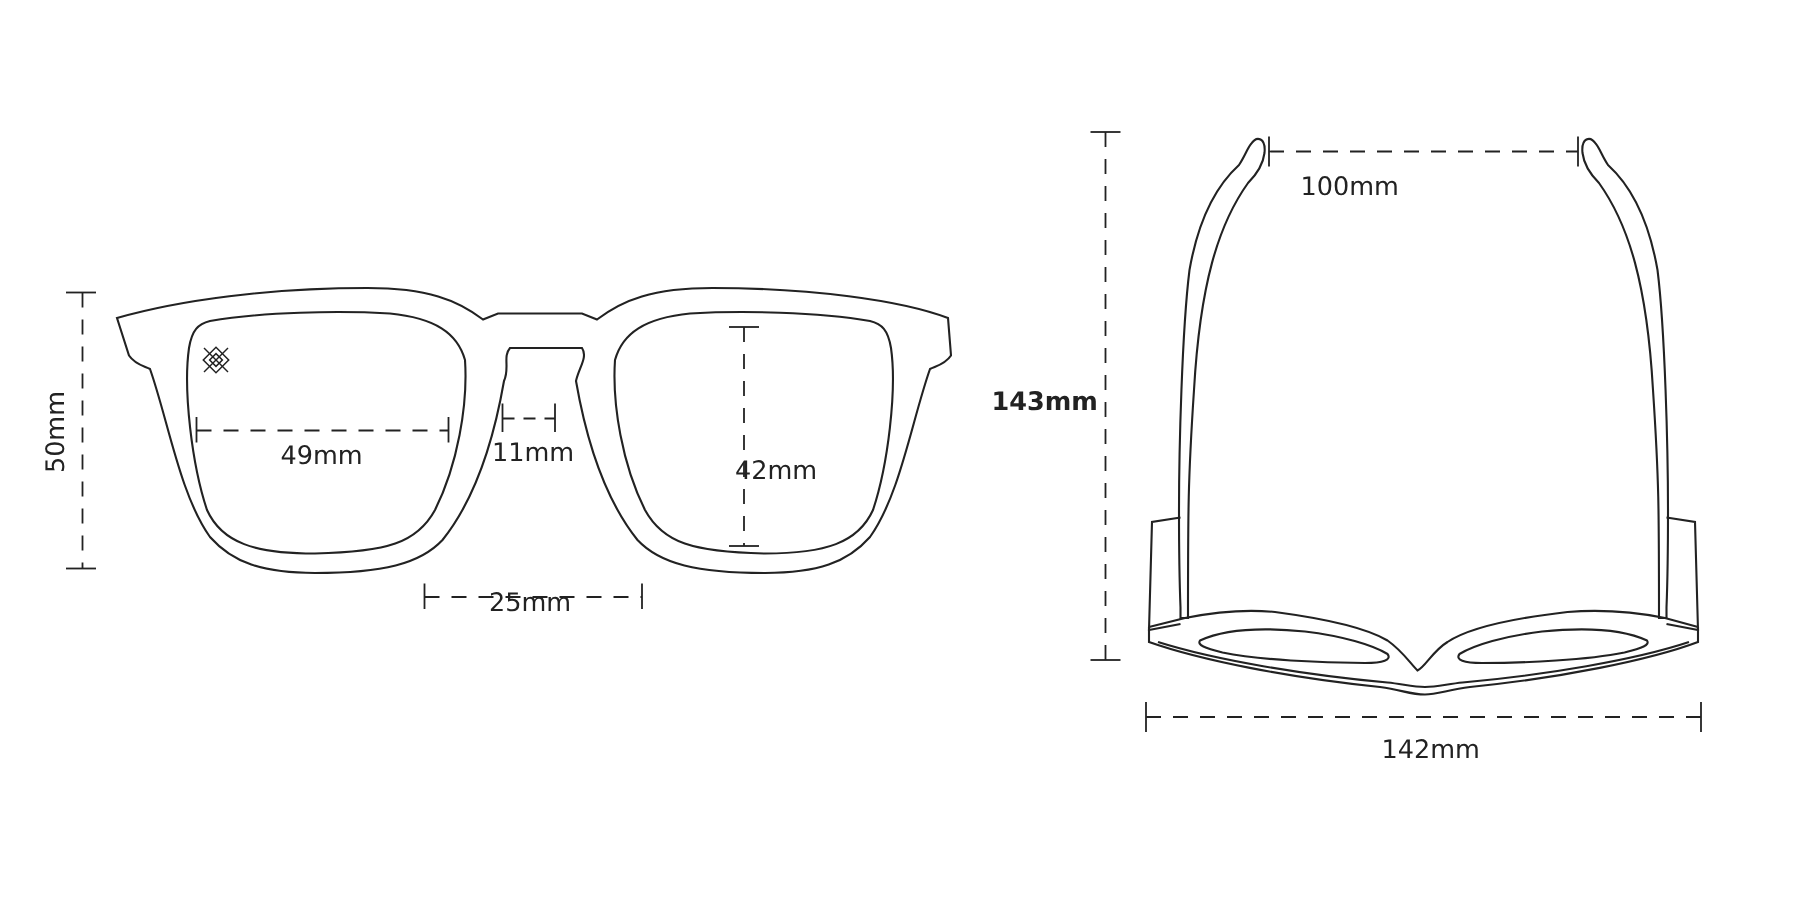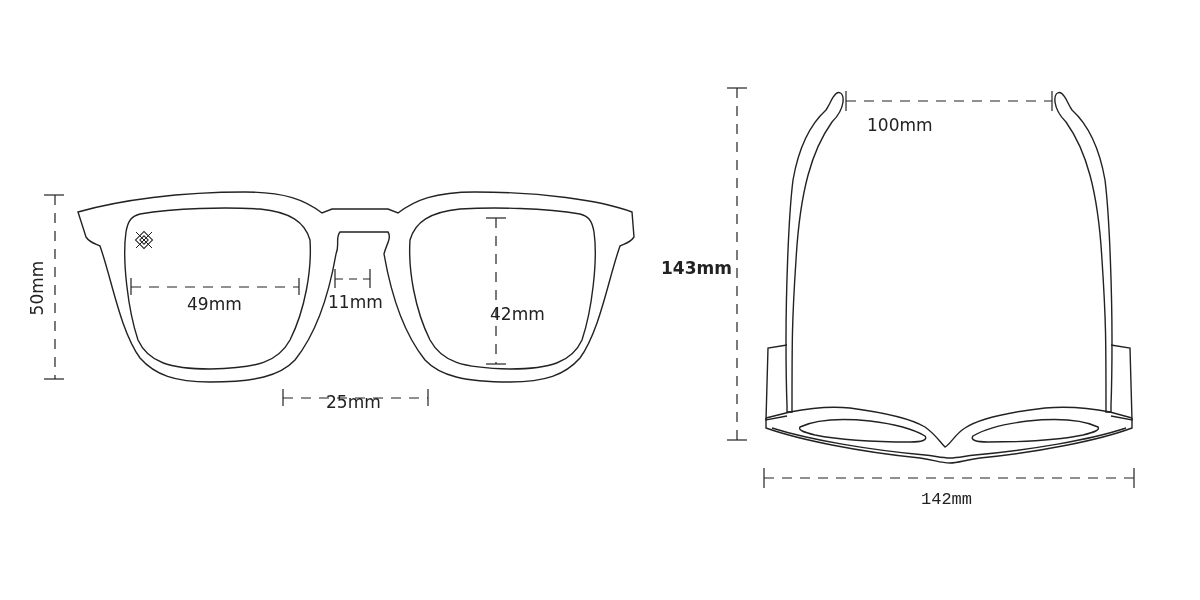--- a/index.html
+++ b/index.html
@@ -86,13 +86,13 @@
   </g>
 </svg>
 
 <div class="label vlabel" style="left:10px; top:278px;">50mm</div>
 <div class="label" style="left:187px; top:294px;">49mm</div>
 <div class="label" style="left:328px; top:292px;">11mm</div>
 <div class="label" style="left:490px; top:281px;margin-top:23px;">42mm</div>
 <div class="label" style="left:326px; top:392px;">25mm</div>
 <div class="label" style="left:661px; top:258px;font-weight:bold;">143mm</div>
 <div class="label" style="left:867px; top:115px;">100mm</div>
-<div class="label" style="left:921px; top:490px;font-family:Liberation Mono, monospace;">142mm</div>
+<div class="label" style="left:921px; top:490px;">142mm</div>
 
 </body></html>

